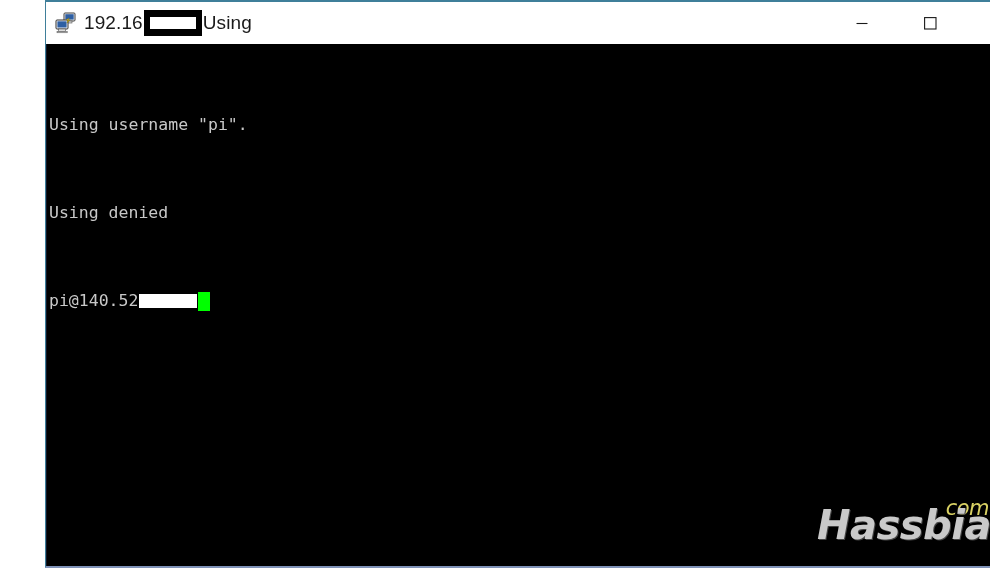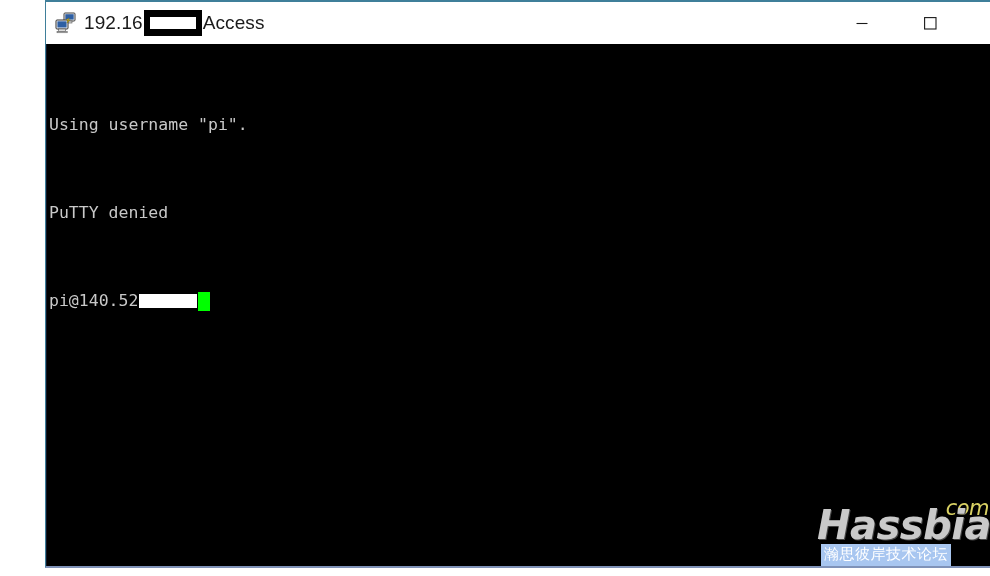--- a/index.html
+++ b/index.html
@@ -243,21 +243,21 @@
         <rect x="3.6" y="17" width="7" height="2.4" fill="#dcdcdc" stroke="#505050" stroke-width="0.6"></rect>
         <rect x="2" y="19.4" width="10.2" height="1.4" fill="#c6c6c6" stroke="#505050" stroke-width="0.5"></rect>
 
         <path d="M11.5 7.8 L14.2 6.2 L12.6 8.6 L15.2 7.8 L11.9 11 L12.9 8.9 Z" fill="#f2d21a" stroke="#8a7400" stroke-width="0.5"></path>
       </svg>
     </div>
 
     <div id="title-text-wrap">
       <span class="title-seg">192.16</span>
       <span id="title-redaction"></span>
-      <span class="title-seg">Access</span>
+      <span class="title-seg">Using</span>
     </div>
 
     <div id="window-controls">
       <div class="winbtn">
         <svg width="12" height="12" viewBox="0 0 12 12" xmlns="http://www.w3.org/2000/svg">
           <line x1="0.5" y1="6.5" x2="11.5" y2="6.5" stroke="#1a1a1a" stroke-width="1.1"></line>
         </svg>
       </div>
       <div class="winbtn">
         <svg width="13" height="13" viewBox="0 0 13 13" xmlns="http://www.w3.org/2000/svg">
@@ -274,35 +274,34 @@
   </div>
 
   <div id="terminal">
     <div id="term-lines">
 
       <div class="term-line">
         <span>Using username "pi".</span>
       </div>
 
       <div class="term-line">
-        <span>PuTTY denied</span>
+        <span>Using denied</span>
       </div>
 
       <div class="term-line">
         <span>pi@140.52</span>
         <span class="term-redaction"></span>
         <span class="term-cursor"></span>
       </div>
 
     </div>
 
     <div id="watermark">
       <div id="wm-com">com</div>
       <div id="wm-name">Hassbian</div>
-      <div id="wm-cn">瀚思彼岸技术论坛</div>
     </div>
   </div>
 
   <div id="scrollbar">
     <div class="sb-arrow" id="sb-arrow-up">
       <svg width="13" height="9" viewBox="0 0 13 9" xmlns="http://www.w3.org/2000/svg">
         <path d="M1 7 L6.5 1.8 L12 7" fill="none" stroke="#9a9a9a" stroke-width="2.2" stroke-linecap="square"></path>
       </svg>
     </div>
     <div id="sb-thumb"></div>

